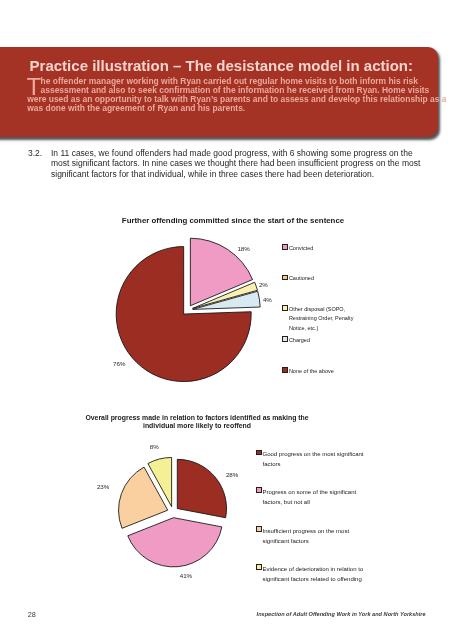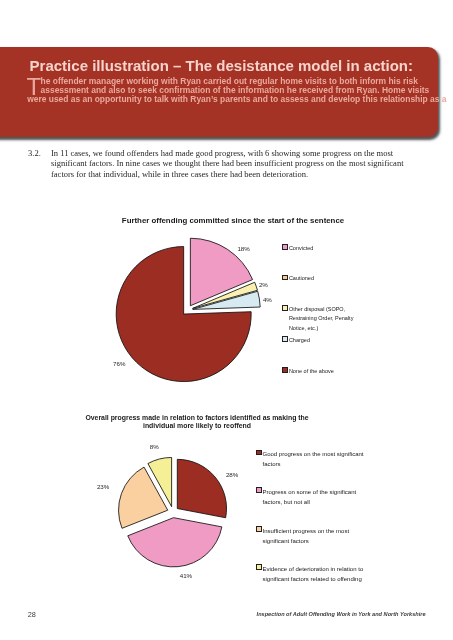--- a/index.html
+++ b/index.html
@@ -17,21 +17,21 @@
            font-size:15px;font-weight:bold;color:#f6d4cc;}
   .callout-dropcap{position:absolute;left:26.4px;top:75.2px;
            font-size:24px;line-height:24px;color:#eaa99c;font-weight:400;}
   .callout-body{position:absolute;left:27.2px;top:76.6px;width:396px;
            font-size:8.45px;line-height:9.2px;color:#eaa99c;text-align:left;
            white-space:nowrap;}
   .callout-body .indent{display:block;font-weight:bold;}
   .callout-body .ind2{padding-left:13.4px;}
 
   
-  .para{position:absolute;color:#231f20;font-size:8.5px;line-height:10.4px;font-family:Liberation Serif, serif;}
+  .para{position:absolute;color:#231f20;font-size:8.5px;line-height:10.4px;}
   .para .num{position:absolute;left:0;top:0;width:23px;}
   .para .txt{display:block;margin-left:23px;}
   .chart-title{position:absolute;text-align:center;font-weight:bold;color:#1a1a1a;}
   #c1-title{left:113px;top:217.0px;width:240px;font-size:7.85px;line-height:8.3px;}
   #c2-title{left:77px;top:414.0px;width:240px;font-size:6.9px;line-height:7.7px;}
   .legend{position:absolute;color:#1a1a1a;}
   .legend-row{position:absolute;padding-left:6.9px;font-size:5.5px;line-height:9.9px;}
   #c2-legend .legend-row{font-size:6.0px;line-height:10.3px;padding-left:6.4px;}
   .legend-key{position:absolute;left:0;top:0.5px;width:5.8px;height:5.8px;
            border:1px solid #231f20;box-sizing:border-box;}
@@ -49,20 +49,21 @@
 
 <div class="page">
 
   <div class="callout"></div>
   <div class="callout-title">Practice illustration – The desistance model in action:</div>
   <div class="callout-dropcap">T</div>
   <div class="callout-body">
       <span class="indent ind2">he offender manager working with Ryan carried out regular home visits to both inform his risk</span>
       <span class="indent ind2">assessment and also to seek confirmation of the information he received from Ryan. Home visits</span>
       <span class="indent">were used as an opportunity to talk with Ryan’s parents and to assess and develop this relationship as a</span>
+      <span class="indent">was done with the agreement of Ryan and his parents.</span>
     </div>
 
   <div class="para" id="para0" style="left:28px;top:148px;width:396px;">
     <span class="num">3.2.</span>
     <span class="txt">In 11 cases, we found offenders had made good progress, with 6 showing some progress on the most significant factors. In nine cases we thought there had been insufficient progress on the most significant factors for that individual, while in three cases there had been deterioration.</span>
   </div>
 
   <div class="chart-title" id="c1-title">
       <div>Further offending committed since the start of the sentence</div>
     </div>

